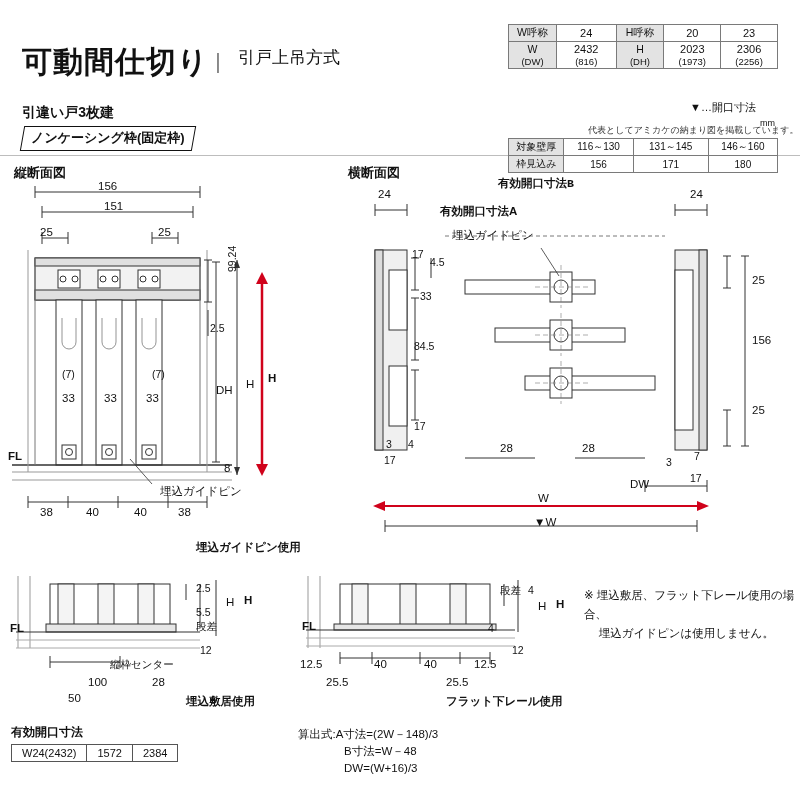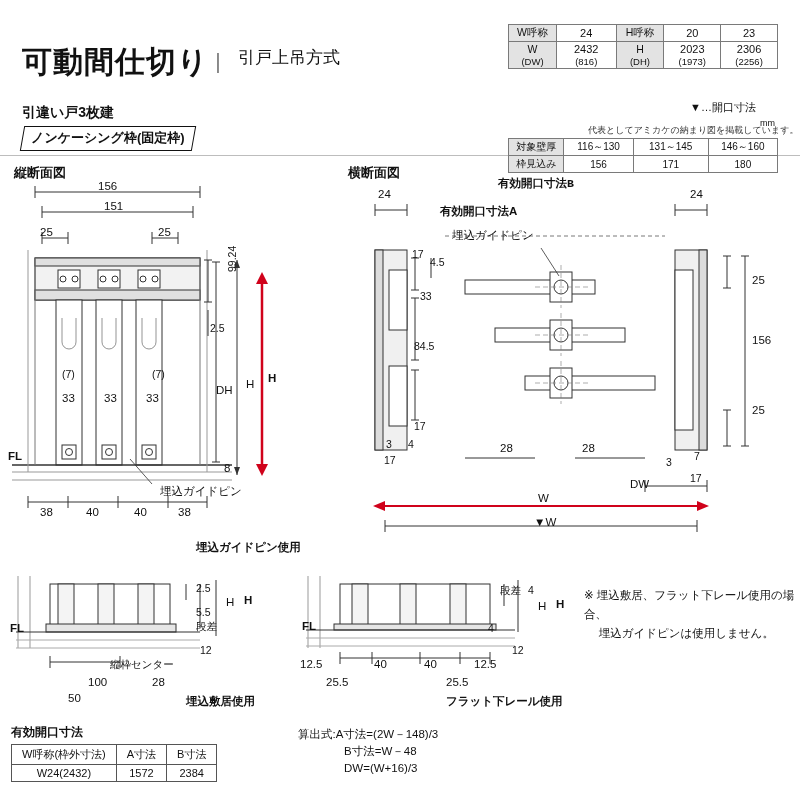--- a/index.html
+++ b/index.html
@@ -417,25 +417,20 @@
 
 <div id="rightnote">
   <span style="white-space:pre-line;">※ 埋込敷居、フラット下レール使用の場合、
 　 埋込ガイドピンは使用しません。</span>
 </div>
 
 <div id="bottab">
   <div class="cap">有効開口寸法</div>
   <table class="bt">
     <tbody>
-        <tr>
-      <td>W呼称(枠外寸法)</td>
-      <td>A寸法</td>
-      <td>B寸法</td>
-    </tr>
     <tr>
       <td>W24(2432)</td>
       <td>1572</td>
       <td>2384</td>
     </tr>
   </tbody>
     </table>
 </div>
 <div id="formula">
   <span style="white-space:pre-line;">算出式:A寸法=(2W－148)/3

